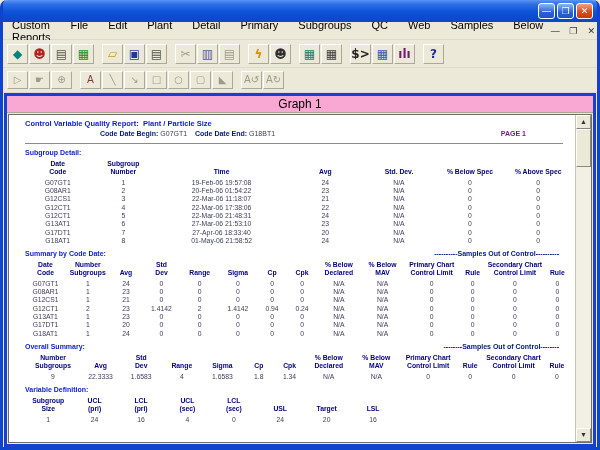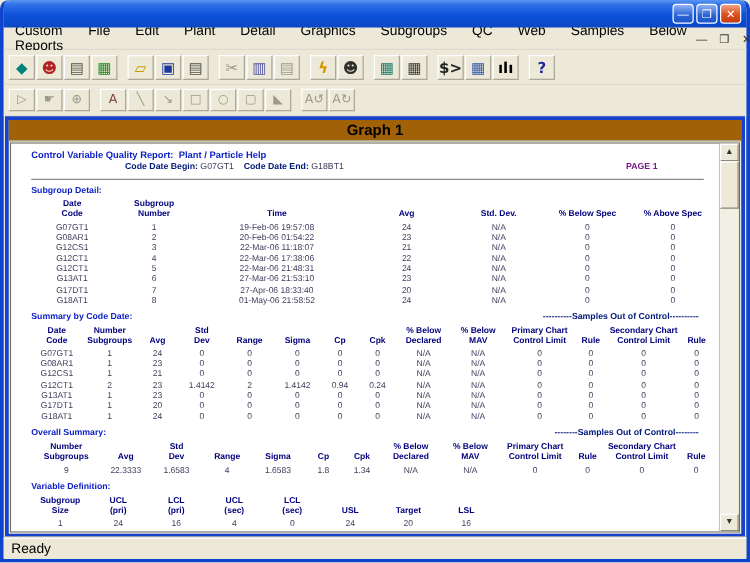--- a/index.html
+++ b/index.html
@@ -29,21 +29,21 @@
     border-color:#fff #aca899 #aca899 #fff;display:flex;align-items:center;justify-content:center;
     box-sizing:border-box;}
   .toolbar-2 .tbtn{height:18px;}
   .ticon{font-family:"DejaVu Sans",sans-serif;font-size:12px;line-height:1;font-weight:bold;}
   .toolbar-2 .ticon{font-size:10px;font-weight:normal;}
   .tbtn.off .ticon{color:#9c9a8a;}
   .tsep{width:6px;height:18px;}
   
   .mdi{flex:1 1 auto;min-height:0;margin:0 1px 0 1px;border:3px solid #1741cc;
     display:flex;flex-direction:column;background:#ece9d8;}
-  .mdi-title{height:16px;flex:0 0 16px;background:#a16207;text-align:center;font-weight:bold;
+  .mdi-title{height:16px;flex:0 0 16px;background:#f9a8d4;text-align:center;font-weight:normal;
     font-size:12px;line-height:16px;color:#000;border-bottom:1px solid #a9a695;}
   .mdi-body{flex:1 1 auto;min-height:0;display:flex;border:1px solid #6f6f64;margin:1px;background:#fff;}
   
   .report{flex:1 1 auto;min-width:0;overflow:hidden;background:#fff;padding:4px 4px 0 16px;
     font-size:7px;line-height:1.25;color:#3c3c5c;position:relative;}
   .rpt-title{color:#0a1ec8;font-weight:bold;font-size:7.5px;}
   .rpt-codeline{margin:2px 0 0 75px;color:#00187a;font-weight:bold;position:relative;}
   .rpt-codeline .val{color:#3c3c5c;font-weight:normal;}
   .page-label{position:absolute;right:45px;top:0;color:#7a1a8a;font-weight:bold;}
   .rpt-hr{border:0;border-top:1px solid #8a8a8a;margin:4px 8px 4px 0;}
@@ -101,21 +101,21 @@
     </div>
   </div>
 
   <div class="menubar">
     <div style="display:flex;gap:8px;">
         <span class="menu-item">Custom Reports</span>
         <span class="menu-item">File</span>
         <span class="menu-item">Edit</span>
         <span class="menu-item">Plant</span>
         <span class="menu-item">Detail</span>
-        <span class="menu-item">Graphics</span>
+        <span class="menu-item">Primary</span>
         <span class="menu-item">Subgroups</span>
         <span class="menu-item">QC</span>
         <span class="menu-item">Web</span>
         <span class="menu-item">Samples</span>
         <span class="menu-item">Below</span>
       </div>
     <div class="menubar-right">
       <span class="mdi-cap">—</span>
       <span class="mdi-cap">❐</span>
       <span class="mdi-cap">✕</span>
@@ -170,21 +170,21 @@
         <span class="ticon" style="color: rgb(58, 58, 58);">▦</span>
       </div>
       <div class="tsep"></div>
       <div class="tbtn">
         <span class="ticon" style="color: rgb(34, 34, 34);">$&gt;</span>
       </div>
       <div class="tbtn">
         <span class="ticon" style="color: rgb(47, 85, 166);">▦</span>
       </div>
       <div class="tbtn">
-        <span class="ticon" style="color: #000000;">ılı</span>
+        <span class="ticon" style="color: #701a75;">ılı</span>
       </div>
       <div class="tsep"></div>
       <div class="tbtn">
         <span class="ticon" style="color: rgb(32, 42, 154);">?</span>
       </div>
     </div>
   <div class="toolbar toolbar-2">
       <div class="tbtn off">
         <span class="ticon">▷</span>
       </div>
@@ -225,21 +225,21 @@
       </div>
     </div>
 
   <div class="mdi">
     <div class="mdi-title">Graph 1</div>
     <div class="mdi-body">
 
       <div class="report">
         <div class="rpt-title">
           <span>Control Variable Quality Report:</span>&nbsp;
-          <span>Plant / Particle Help</span>
+          <span>Plant / Particle Size</span>
         </div>
         <div class="rpt-codeline">
           <span>Code Date Begin:</span>
           <span class="val">G07GT1</span>
           &nbsp;&nbsp;
           <span>Code Date End:</span>
           <span class="val">G18BT1</span>
           <span class="page-label">PAGE 1</span>
         </div>
         <hr class="rpt-hr">
@@ -574,17 +574,14 @@
         <div class="sthumb"></div>
         <div class="strack"></div>
         <div class="sbtn">
           <span>▼</span>
         </div>
       </div>
 
     </div>
   </div>
 
-  <div class="statusbar">
-    <span>Ready</span>
-  </div>
 
 </div>
 
 </body></html>

